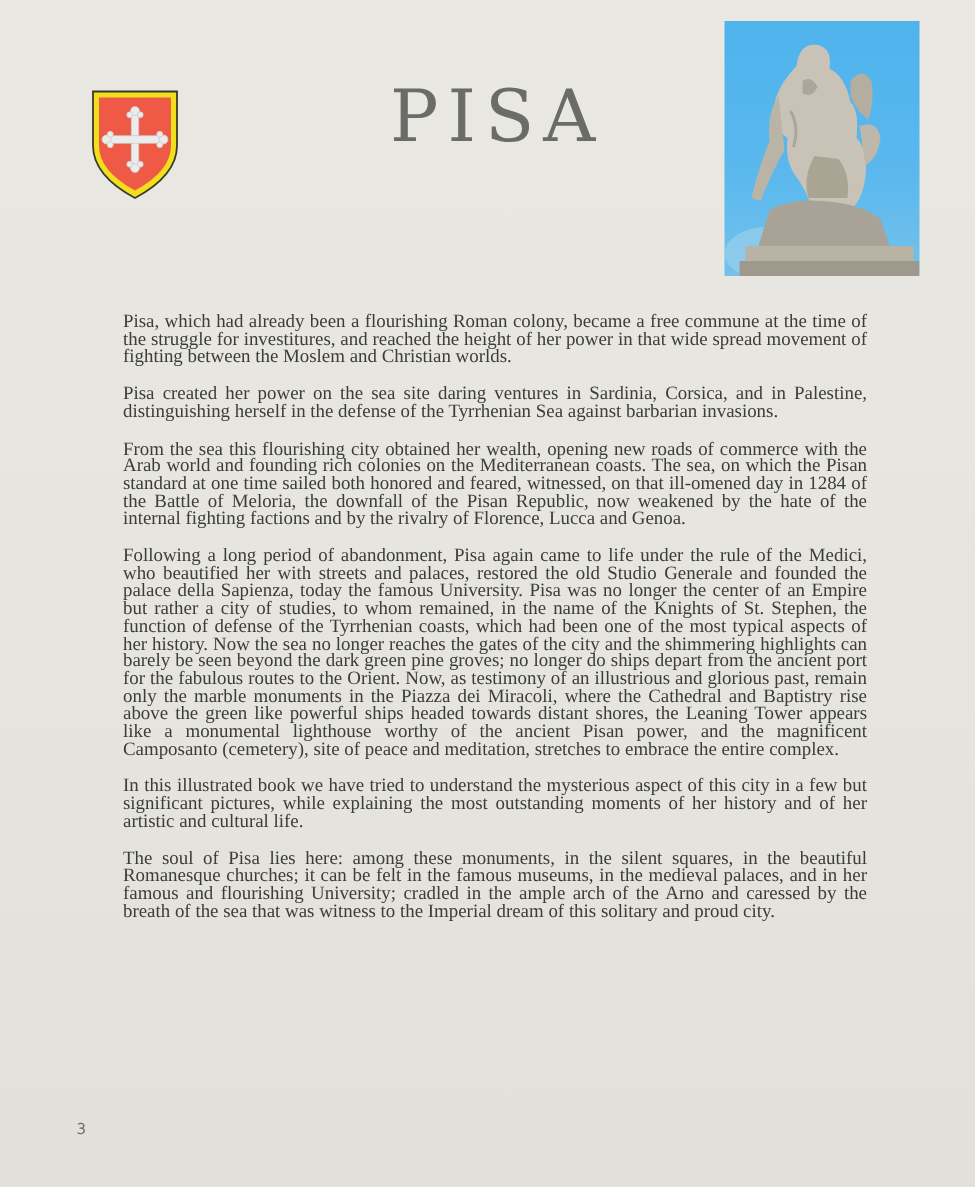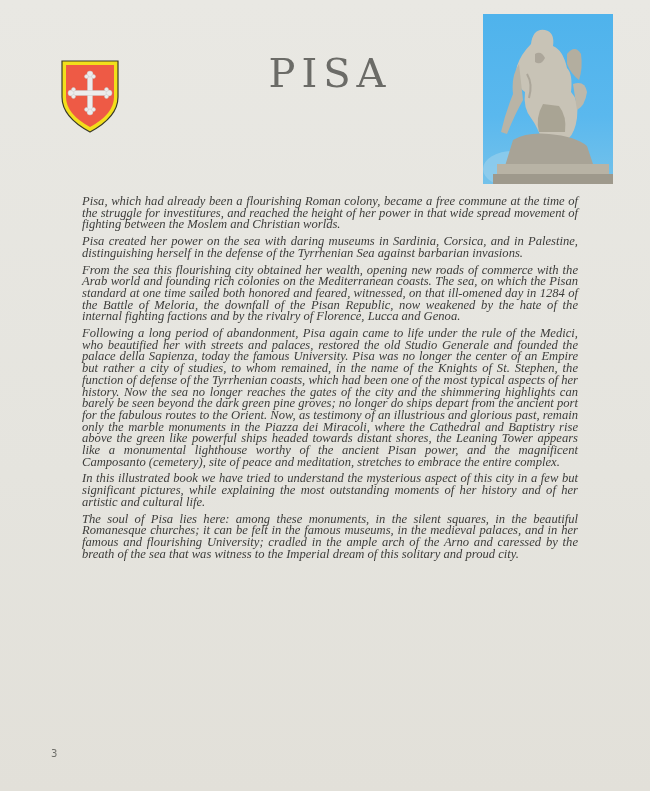--- a/index.html
+++ b/index.html
@@ -12,42 +12,41 @@
     }
     .page {
       position: absolute; left: 0; top: 0; width: 650px; height: 791px;
       background: linear-gradient(180deg, #e9e8e3 0%, #e5e4de 60%, #e2e0d9 100%);
     }
     .shield {
       position: absolute; left: 60px; top: 59px; width: 60px; height: 75px;
     }
     .title {
       position: absolute; left: 260px; top: 50px; width: 140px;
-      text-align: center;
+      text-align: right;
       font-family: "DejaVu Serif", "Liberation Serif", serif;
-      font-size: 40px; letter-spacing: 6px;
+      font-size: 48px; letter-spacing: 6px;
       color: #6b6b67; font-weight: normal;
     }
     .photo {
       position: absolute; left: 483px; top: 14px; width: 130px; height: 170px;
       background: linear-gradient(180deg, #4fb3ec 0%, #5ab8ee 60%, #74c2ea 100%);
       overflow: hidden;
     }
     .body-text {
       position: absolute; left: 82px; top: 196px; width: 496px;
       font-family: "Liberation Serif", "DejaVu Serif", serif;
       font-size: 12.6px; line-height: 11.7px;
       color: #3c3c3a;
       text-align: justify;
     }
     .body-text p {
-      margin: 0 0 5px 0;
+      margin: 13px 0 5px 0;
       text-align: justify;
       hyphens: auto;
-      font-style: italic;
     }
     .page-number {
       position: absolute; left: 51px; top: 748px;
       font-family: "DejaVu Sans", "Liberation Sans", sans-serif;
       font-size: 10px; color: #6f6f6a;
     }
   </style>
 </head>
 <body>
 
@@ -87,21 +86,21 @@
       <path d="M30 126 Q44 118 66 120 Q92 122 104 132 L110 150 L22 152 Z" fill="#a8a396"></path>
       <rect x="14" y="150" width="112" height="12" fill="#b8b3a5"></rect>
       <rect x="10" y="160" width="120" height="10" fill="#9e998c"></rect>
       <path d="M52 40 Q58 36 62 44 Q58 52 52 48 Z" fill="#8f8a7e" opacity="0.5"></path>
       <path d="M44 60 Q50 70 46 84" stroke="#8f8a7e" stroke-width="2" fill="none" opacity="0.5"></path>
     </svg>
   </div>
 
   <div class="body-text">
     <p>Pisa, which had already been a flourishing Roman colony, became a free commune at the time of the struggle for investitures, and reached the height of her power in that wide spread movement of fighting between the Moslem and Christian worlds.</p>
-    <p>Pisa created her power on the sea with daring museums in Sardinia, Corsica, and in Palestine, distinguishing herself in the defense of the Tyrrhenian Sea against barbarian invasions.</p>
+    <p>Pisa created her power on the sea site daring ventures in Sardinia, Corsica, and in Palestine, distinguishing herself in the defense of the Tyrrhenian Sea against barbarian invasions.</p>
     <p>From the sea this flourishing city obtained her wealth, opening new roads of commerce with the Arab world and founding rich colonies on the Mediterranean coasts. The sea, on which the Pisan standard at one time sailed both honored and feared, witnessed, on that ill-omened day in 1284 of the Battle of Meloria, the downfall of the Pisan Republic, now weakened by the hate of the internal fighting factions and by the rivalry of Florence, Lucca and Genoa.</p>
     <p>Following a long period of abandonment, Pisa again came to life under the rule of the Medici, who beautified her with streets and palaces, restored the old Studio Generale and founded the palace della Sapienza, today the famous University. Pisa was no longer the center of an Empire but rather a city of studies, to whom remained, in the name of the Knights of St. Stephen, the function of defense of the Tyrrhenian coasts, which had been one of the most typical aspects of her history. Now the sea no longer reaches the gates of the city and the shimmering highlights can barely be seen beyond the dark green pine groves; no longer do ships depart from the ancient port for the fabulous routes to the Orient. Now, as testimony of an illustrious and glorious past, remain only the marble monuments in the Piazza dei Miracoli, where the Cathedral and Baptistry rise above the green like powerful ships headed towards distant shores, the Leaning Tower appears like a monumental lighthouse worthy of the ancient Pisan power, and the magnificent Camposanto (cemetery), site of peace and meditation, stretches to embrace the entire complex.</p>
     <p>In this illustrated book we have tried to understand the mysterious aspect of this city in a few but significant pictures, while explaining the most outstanding moments of her history and of her artistic and cultural life.</p>
     <p>The soul of Pisa lies here: among these monuments, in the silent squares, in the beautiful Romanesque churches; it can be felt in the famous museums, in the medieval palaces, and in her famous and flourishing University; cradled in the ample arch of the Arno and caressed by the breath of the sea that was witness to the Imperial dream of this solitary and proud city.</p>
   </div>
 
   <div class="page-number">3</div>
 </div>
 
 </body></html>

